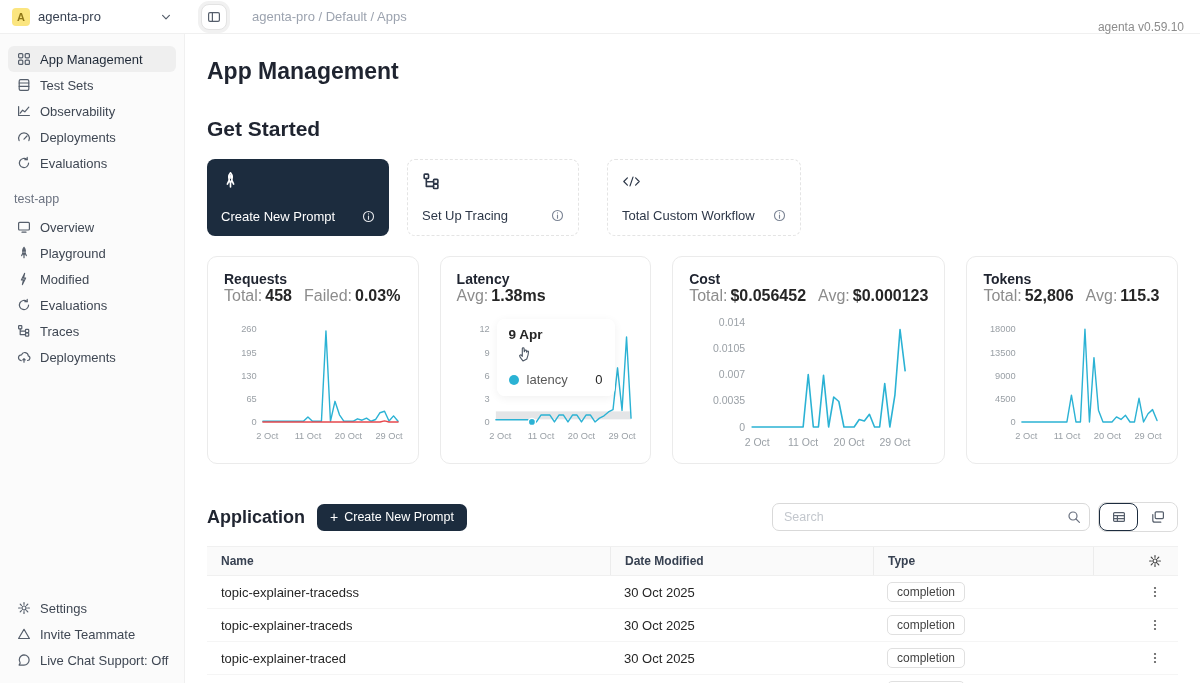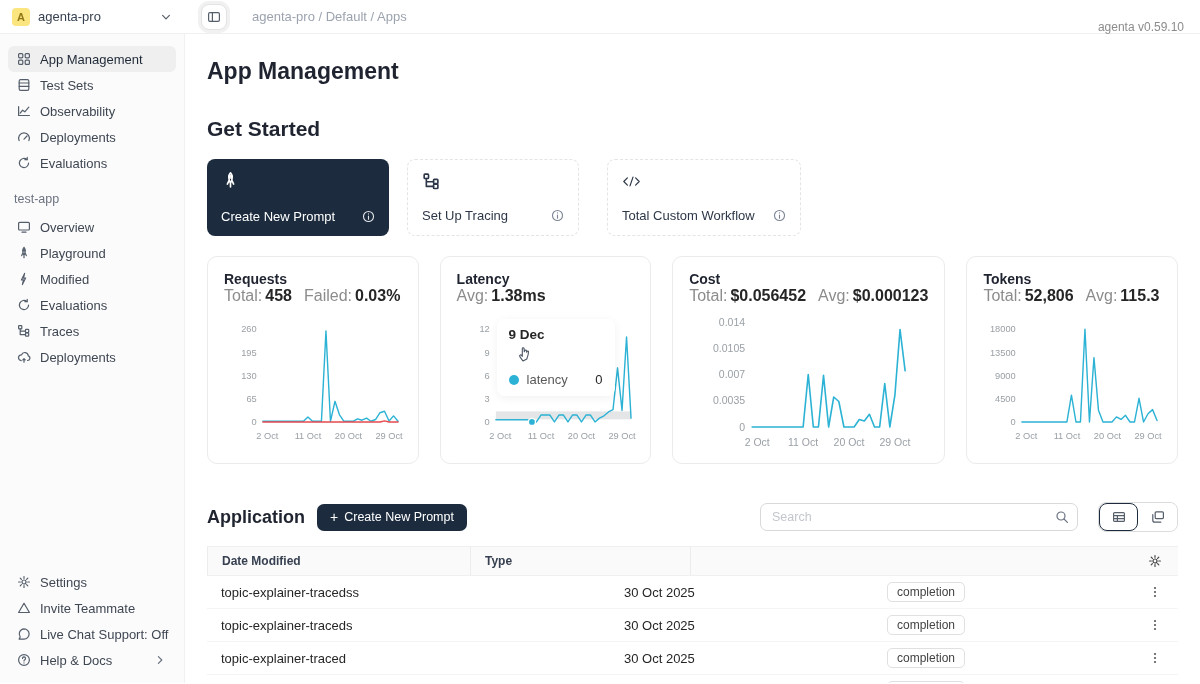--- a/index.html
+++ b/index.html
@@ -74,21 +74,21 @@
   .hand-cursor { position:absolute; left:74px; top:86px; z-index:4; }
   .hand-cursor svg { width:20px; height:20px; }
 
   
   .app-header { display:flex; align-items:center; margin-top:38px; gap:12px; }
   .app-title { font-size:18px; font-weight:600; color:#1f2430; }
   .primary-btn { display:inline-flex; align-items:center; gap:6px; background:#1c2c3e; color:#fff;
     border:none; border-radius:7px; height:27px; padding:0 13px; font-size:12.5px; cursor:pointer;
     font-family:inherit; }
   .primary-btn .plus { font-size:14px; line-height:1; }
-  .right-tools { margin-left:auto; display:flex; align-items:center; gap:20px; }
+  .right-tools { margin-left:auto; display:flex; align-items:center; gap:8px; }
   .search-box { position:relative; width:318px; }
   .search-box input { width:100%; height:28px; border:1px solid #d9d9d9; border-radius:7px;
     padding:0 30px 0 11px; font-size:12.5px; color:#262626; outline:none; font-family:inherit; }
   .search-box input::placeholder { color:#c3c7cd; }
   .search-ic { position:absolute; right:9px; top:7px; color:#6b7280; }
   .view-toggle { display:flex; border:1px solid #dcdcdc; border-radius:8px; background:#fff; }
   .vt-btn { width:39px; height:28px; display:flex; align-items:center; justify-content:center;
     background:#fff; border:none; color:#3f4753; cursor:pointer; border-radius:8px; }
   .vt-btn.active { border:1.5px solid #1c2c3e; }
 
@@ -263,35 +263,20 @@
         </span>
       <span class="lbl">Invite Teammate</span>
     </div>
     <div class="side-item">
       <span class="icon">
           <svg viewBox="0 0 14 14" fill="none" stroke="currentColor" stroke-width="1.2" stroke-linecap="round" stroke-linejoin="round">
             <path d="M7 1.9a5.1 5.1 0 0 1 0 10.2H2.1l1.1-2.1A5.1 5.1 0 0 1 7 1.9z"></path>
           </svg>
         </span>
       <span class="lbl">Live Chat Support: Off</span>
-    </div>
-    <div class="side-item">
-      <span class="icon">
-          <svg viewBox="0 0 14 14" fill="none" stroke="currentColor" stroke-width="1.2" stroke-linecap="round" stroke-linejoin="round">
-            <circle cx="7" cy="7" r="5.4"></circle>
-            <path d="M5.5 5.4a1.5 1.5 0 1 1 2.3 1.3c-.5.3-.8.6-.8 1.2"></path>
-            <line x1="7" y1="9.9" x2="7" y2="10"></line>
-          </svg>
-        </span>
-      <span class="lbl">Help &amp; Docs</span>
-      <span class="icon trail">
-          <svg viewBox="0 0 14 14" fill="none" stroke="currentColor" stroke-width="1.2" stroke-linecap="round" stroke-linejoin="round">
-            <polyline points="5.4,3.6 8.8,7 5.4,10.4"></polyline>
-          </svg>
-        </span>
     </div>
   </div>
 
   <div class="main">
     <div class="page-title">App Management</div>
 
     <div class="section-title">Get Started</div>
     <div class="gs-row">
       <div class="gs-card dark">
         <span class="gs-icon">
@@ -379,21 +364,21 @@
             <text x="37" y="67" text-anchor="end" font-size="10.5" fill="#9aa0a6">6</text>
             <text x="37" y="40.75" text-anchor="end" font-size="10.5" fill="#9aa0a6">9</text>
             <text x="37" y="14.5" text-anchor="end" font-size="10.5" fill="#9aa0a6">12</text>
             <text x="49.1" y="135" text-anchor="middle" font-size="10.5" fill="#9aa0a6">2 Oct</text>
             <text x="95" y="135" text-anchor="middle" font-size="10.5" fill="#9aa0a6">11 Oct</text>
             <text x="140.89999999999998" y="135" text-anchor="middle" font-size="10.5" fill="#9aa0a6">20 Oct</text>
             <text x="186.8" y="135" text-anchor="middle" font-size="10.5" fill="#9aa0a6">29 Oct</text>
             <polyline points="44.0,113.4 49.1,113.4 54.2,113.4 59.3,113.4 64.4,113.4 69.5,113.4 74.6,113.4 79.7,113.4 84.8,116.0 89.9,116.0 95.0,108.1 100.1,108.1 105.2,108.1 110.3,116.0 115.4,108.1 120.5,108.1 125.6,116.0 130.7,108.1 135.8,108.1 140.9,116.0 146.0,108.1 151.1,108.1 156.2,116.0 161.3,111.6 166.4,109.0 171.5,104.6 176.6,102.0 181.7,54.7 186.8,102.9 191.9,19.8 197.0,111.6" fill="none" stroke="#2bb2d4" stroke-width="1.6" stroke-linejoin="round" stroke-linecap="round"></polyline>
             <circle cx="84.8" cy="116" r="4" fill="#2bb2d4" stroke="#fff" stroke-width="1.5"></circle>
           </svg><div class="chart-tooltip">
-            <div class="tt-date">9 Dec</div>
+            <div class="tt-date">9 Apr</div>
             <div class="tt-row">
               <span class="tt-dot" style="background: rgb(43, 178, 212);"></span>
               <span class="tt-name">latency</span>
               <span class="tt-val">0</span>
             </div>
           </div><span class="hand-cursor"><svg viewBox="0 0 20 20">
               <path d="M8 18c-1.2-2-3.4-3.6-3.4-5.2 0-1 1.3-1.2 2-.4l.7.9V5.6c0-1.2 1.7-1.2 1.8 0l.2 3.2.5-1.2c.3-.8 1.5-.6 1.6.2l.2 1.4.5-.8c.4-.6 1.4-.3 1.4.4-.1 2.6-.6 4.7-1.7 7.2z" fill="#fff" stroke="#4b5563" stroke-width="1.1" stroke-linejoin="round"></path>
             </svg></span></div>
         <div class="chart-card"><div class="chart-title">Cost</div><div class="chart-stats">
             <span>Total:<b>$0.056452</b></span>
@@ -461,20 +446,21 @@
                   <path d="M1.8 4.6v5.6a2 2 0 0 0 2 2h6"></path>
                 </svg>
               </span>
           </button>
         </div>
       </div>
     </div>
 
     <div class="app-table">
       <div class="thead">
+        <div class="th col-name">Name</div>
         <div class="th col-date">Date Modified</div>
         <div class="th col-type">Type</div>
         <div class="th col-actions">
           <span class="icon gear-th">
               <svg viewBox="0 0 14 14" fill="none" stroke="currentColor" stroke-width="1.2" stroke-linecap="round" stroke-linejoin="round">
                 <circle cx="7" cy="7" r="2"></circle>
                 <path d="M7 1.6v1.7M7 10.7v1.7M1.6 7h1.7M10.7 7h1.7M3.2 3.2l1.2 1.2M9.6 9.6l1.2 1.2M10.8 3.2 9.6 4.4M4.4 9.6 3.2 10.8"></path>
               </svg>
             </span>
         </div>

